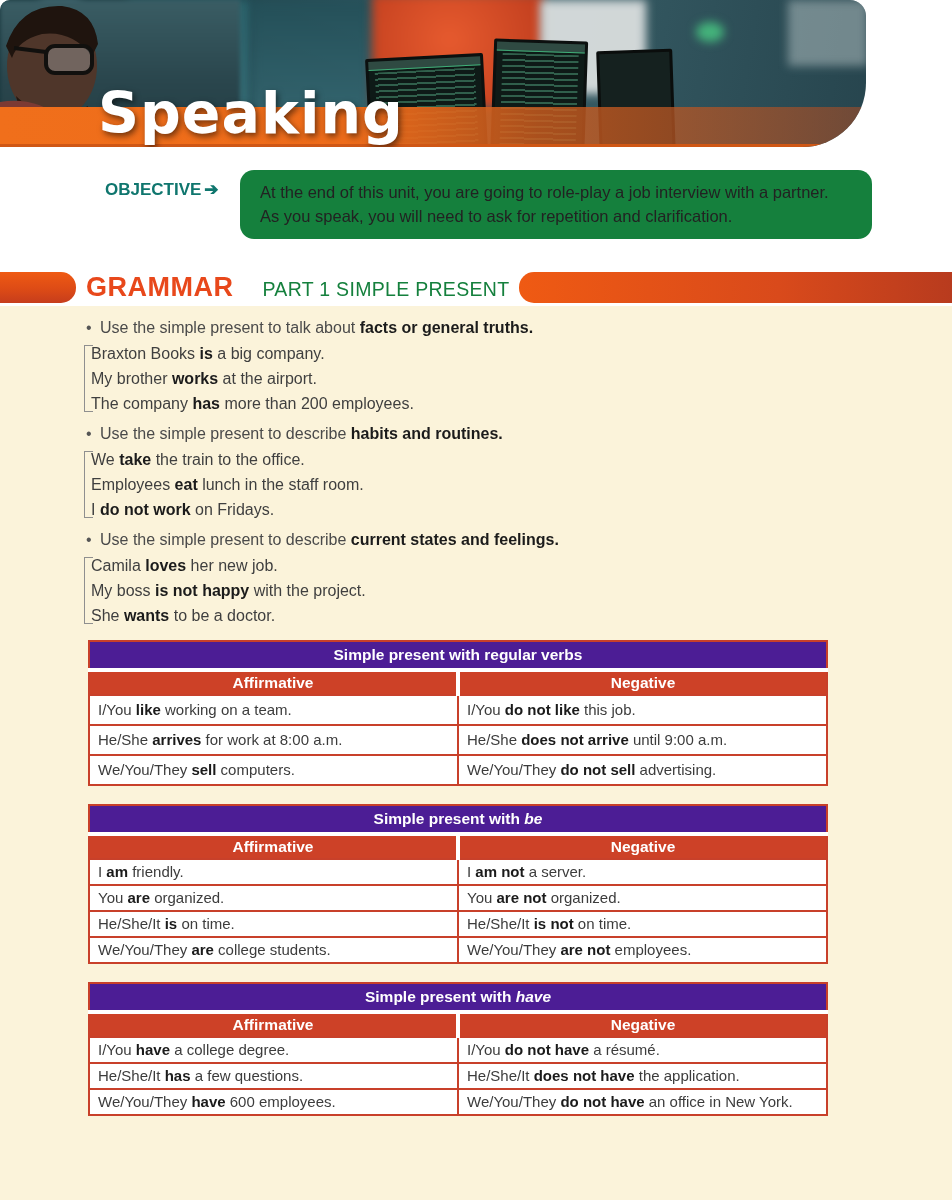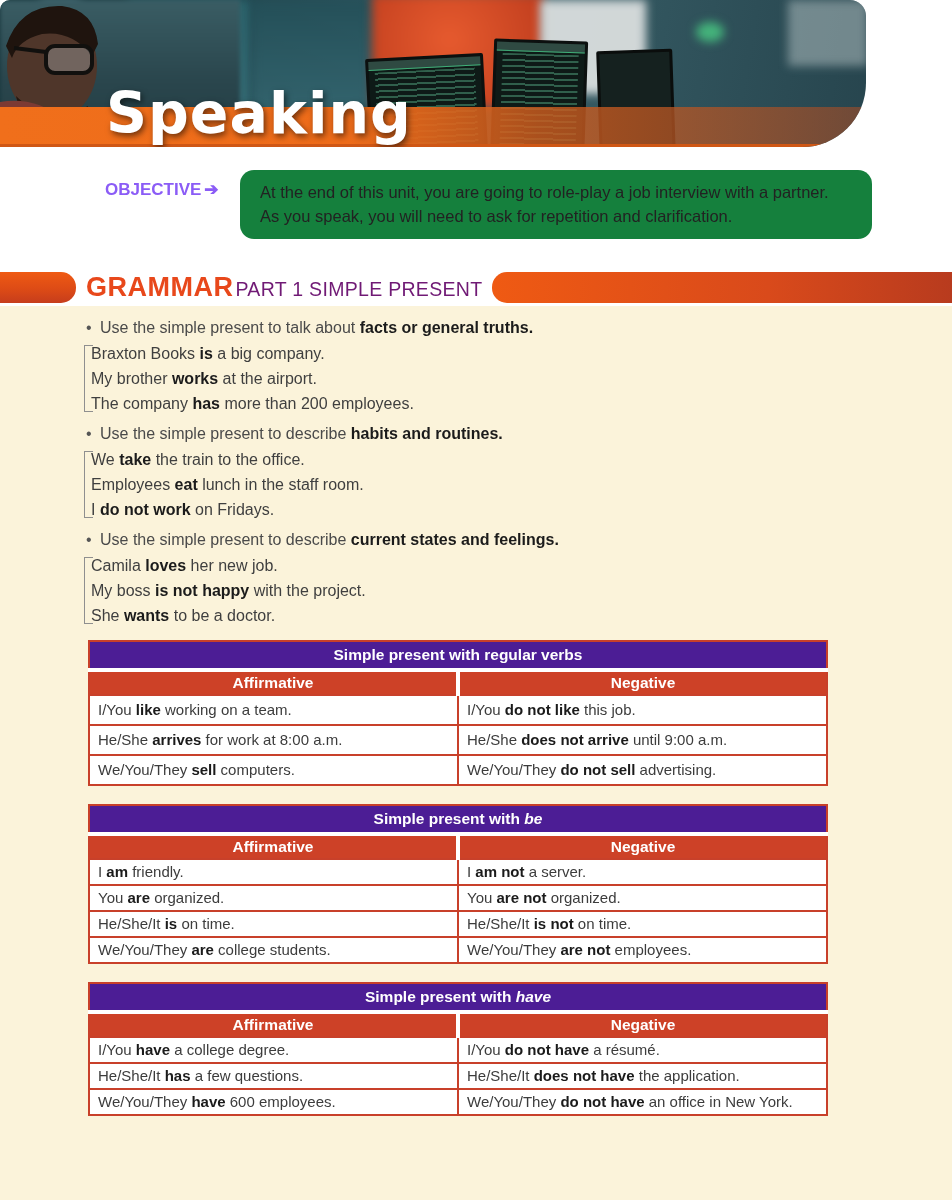--- a/index.html
+++ b/index.html
@@ -29,39 +29,39 @@
   .mon1{left:368px;top:56px;width:112px;height:110px;transform:rotate(-3deg);}
   .mon2{left:492px;top:40px;width:88px;height:120px;transform:rotate(2deg);}
   .mon3{left:598px;top:50px;width:70px;height:100px;background:#15211f;border-color:#0a0d0c;transform:rotate(-2deg);}
   .mon .mbar{height:8px;background:#2f4a42;border-bottom:1px solid #3fae77;}
   .mon .mcode{position:absolute;left:6px;right:6px;top:11px;bottom:4px;opacity:.55;
     background:repeating-linear-gradient(180deg,rgba(110,220,170,.65) 0 2px,transparent 2px 6px);}
   .man{position:absolute;left:0;top:0;}
   .band{position:absolute;left:0;right:0;bottom:0;height:37px;
     background:linear-gradient(90deg,#f06f1b 0%,#ee6c1a 40%,rgba(205,92,30,.82) 62%,rgba(148,76,44,.66) 100%);
     border-bottom:3px solid #cf5715;}
-  .hero-title{position:absolute;left:106px;top:42px;font-family:"DejaVu Sans",sans-serif;
+  .hero-title{position:absolute;left:98px;top:42px;font-family:"DejaVu Sans",sans-serif;
     font-size:57px;font-weight:700;color:#fff;letter-spacing:1px;
     text-shadow:2px 3px 6px rgba(0,0,0,.55);}
 
   
   .objective{display:flex;margin:23px 0 0 105px;}
-  .obj-label{padding-top:9px;width:135px;font-size:17px;font-weight:700;color:#8b5cf6;white-space:nowrap;}
+  .obj-label{padding-top:9px;width:135px;font-size:17px;font-weight:700;color:#0f766e;white-space:nowrap;}
   .obj-label .arrow{font-weight:700;margin-left:3px;}
   .obj-box{width:592px;background:#15803d;border-radius:14px;padding:10px 20px 11px 20px;
     font-size:16.5px;line-height:24px;color:#222;}
 
   
   .grammar-row{display:flex;align-items:center;margin-top:32px;height:32px;}
   .gbar{height:31px;background:linear-gradient(180deg,#ef5a13 0%,#dd4b16 55%,#c63d1c 100%);}
   .gbar.left{width:76px;border-radius:0 15px 15px 0;}
   .gbar.right{flex:1;border-radius:15px 0 0 15px;background:linear-gradient(90deg,#ef5a13 0%,#d94a1b 60%,#b83b1e 100%);}
   .gheading{margin:0 10px;display:flex;align-items:baseline;white-space:nowrap;}
   .gword{font-size:27px;font-weight:700;color:#e8481b;letter-spacing:.5px;}
-  .gsub{font-size:19.5px;color:#701a75;margin-left:2px;letter-spacing:.3px;}
+  .gsub{font-size:19.5px;color:#15803d;margin-left:29px;letter-spacing:.3px;}
 
   
   .cream{margin-top:3px;height:1004px;background:#fbf3da;padding-top:9px;box-sizing:border-box;}
   .rule-line{margin-left:86px;font-size:16px;line-height:25px;color:#4a4a4a;}
   .rule-line .bullet{display:inline-block;width:14px;color:#555;}
   .group{position:relative;margin:1px 0 5px 84px;padding-left:7px;}
   .group .bracket{position:absolute;left:0;top:4px;bottom:4px;width:8px;
     border-left:1.5px solid #8f8f8f;border-top:1.5px solid #8f8f8f;border-bottom:1.5px solid #8f8f8f;}
   .ex{font-size:16px;line-height:25px;color:#3f3f3f;}
 

